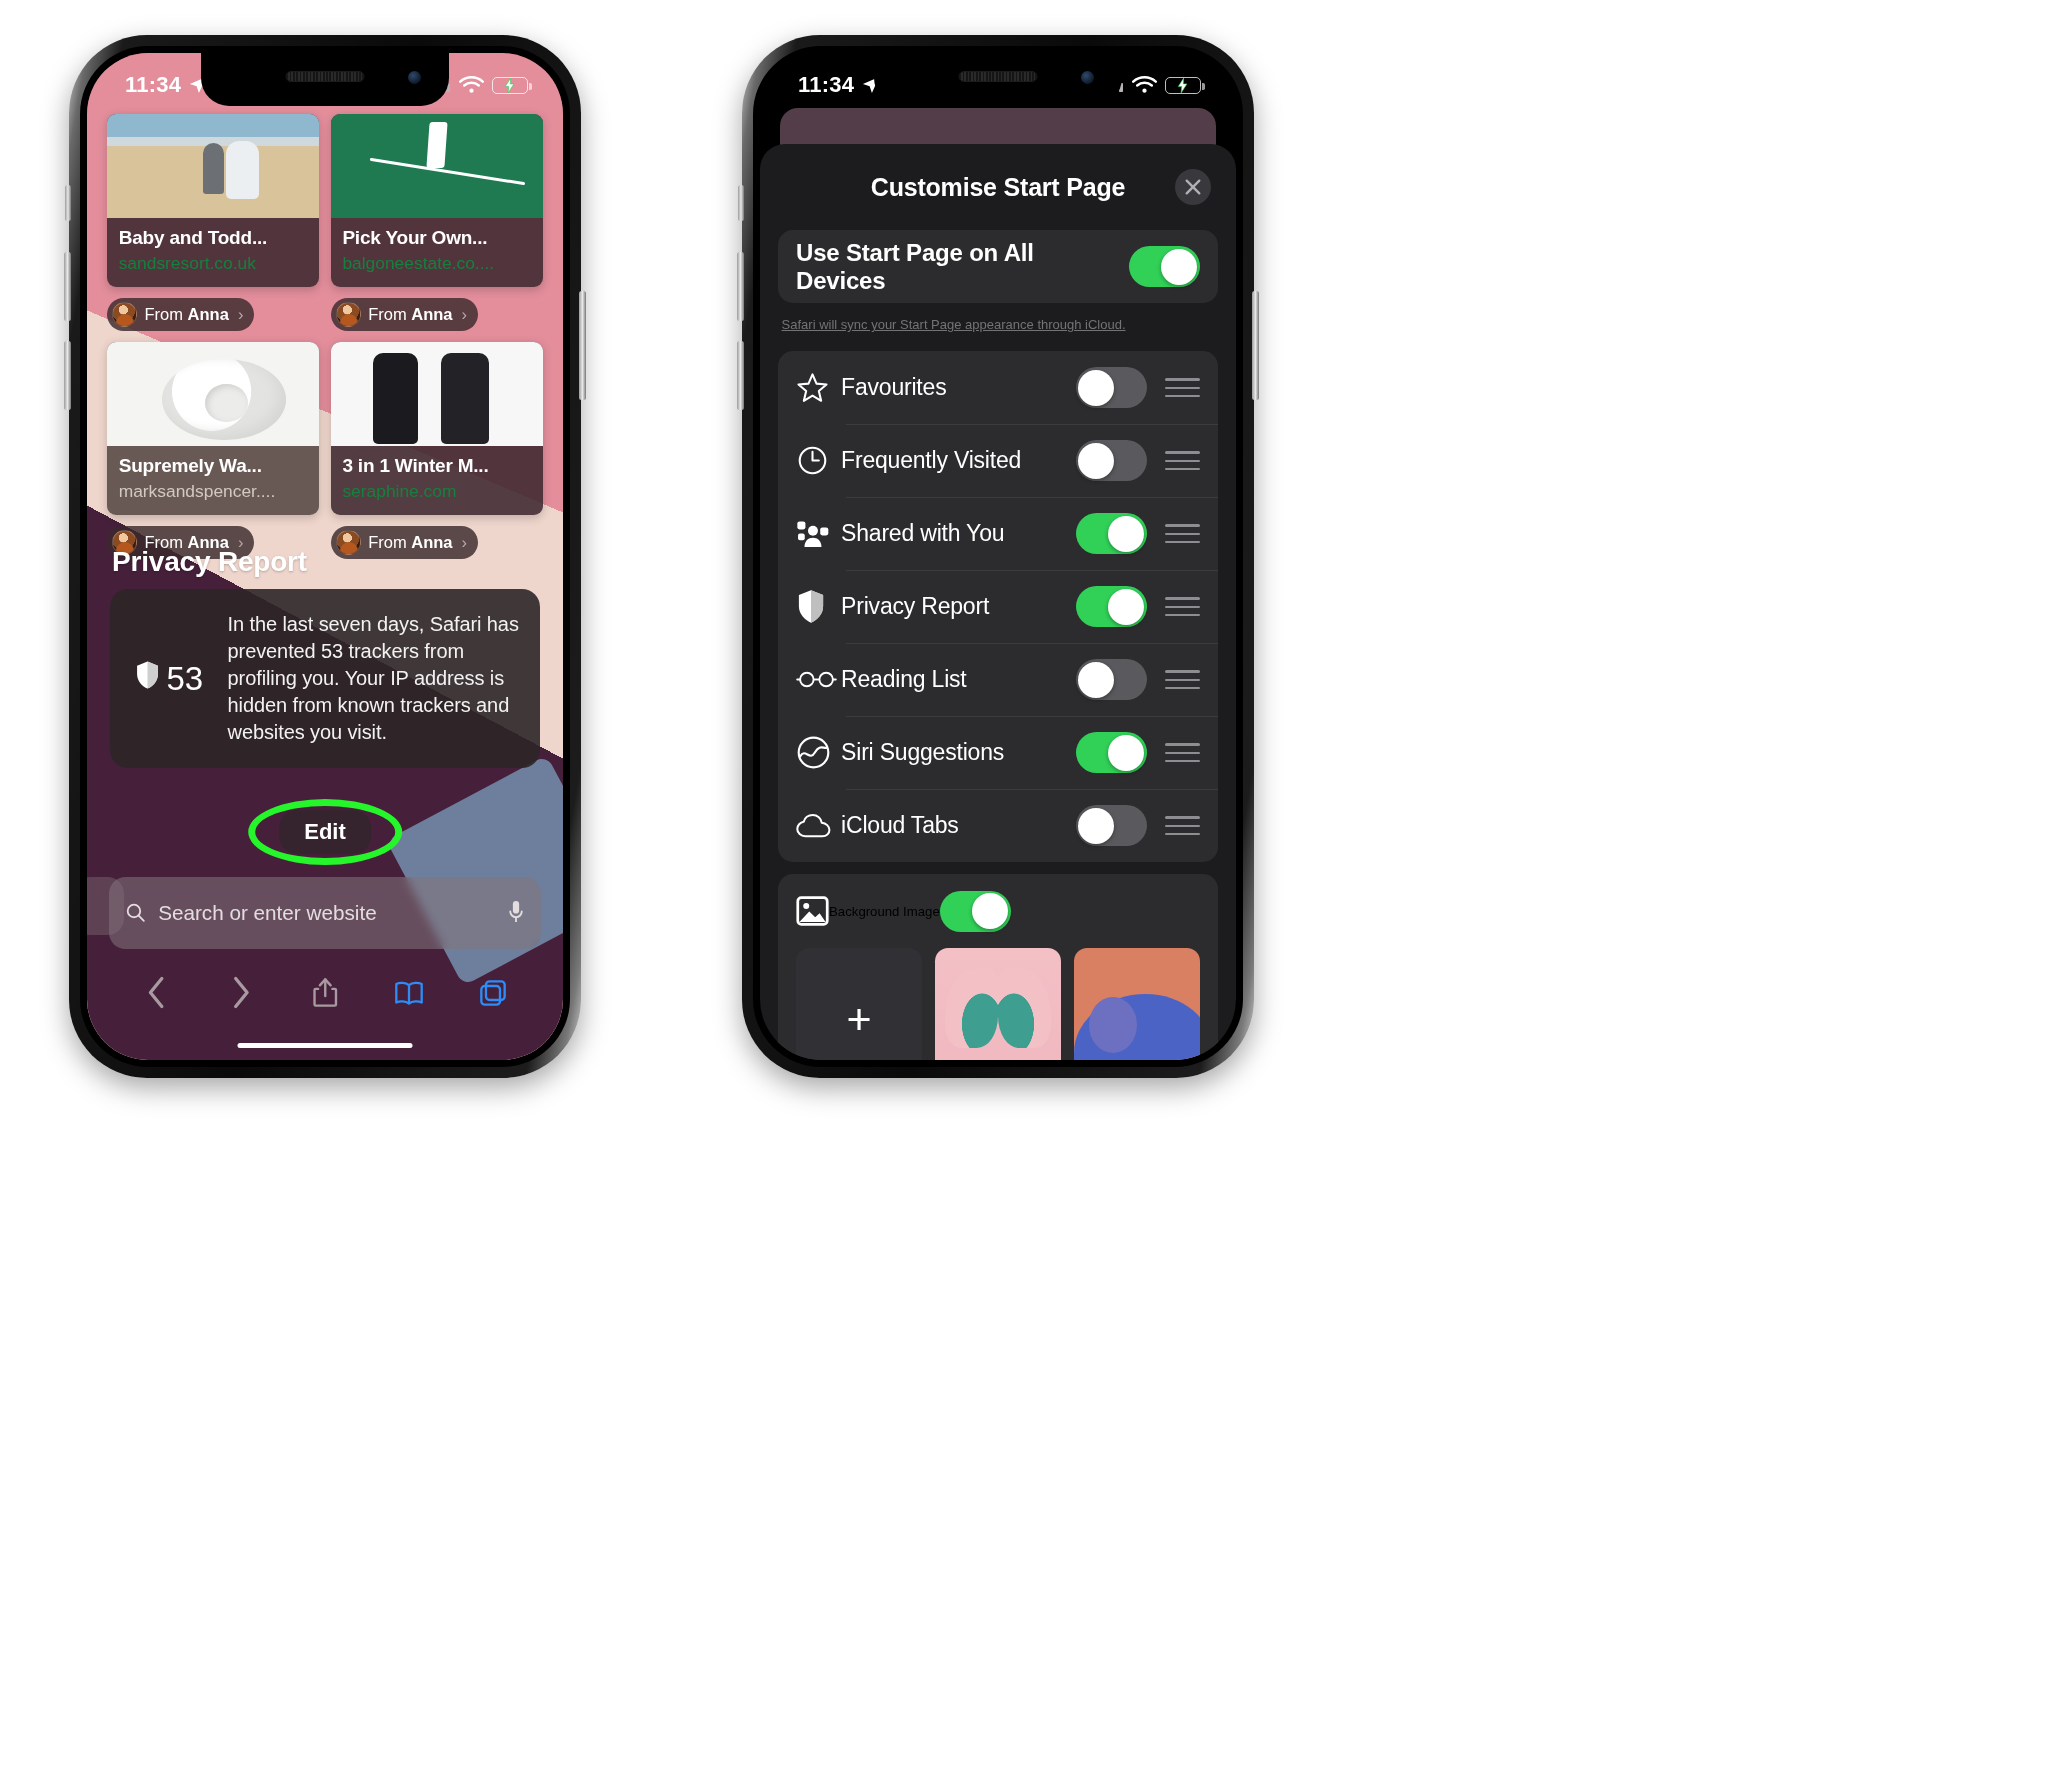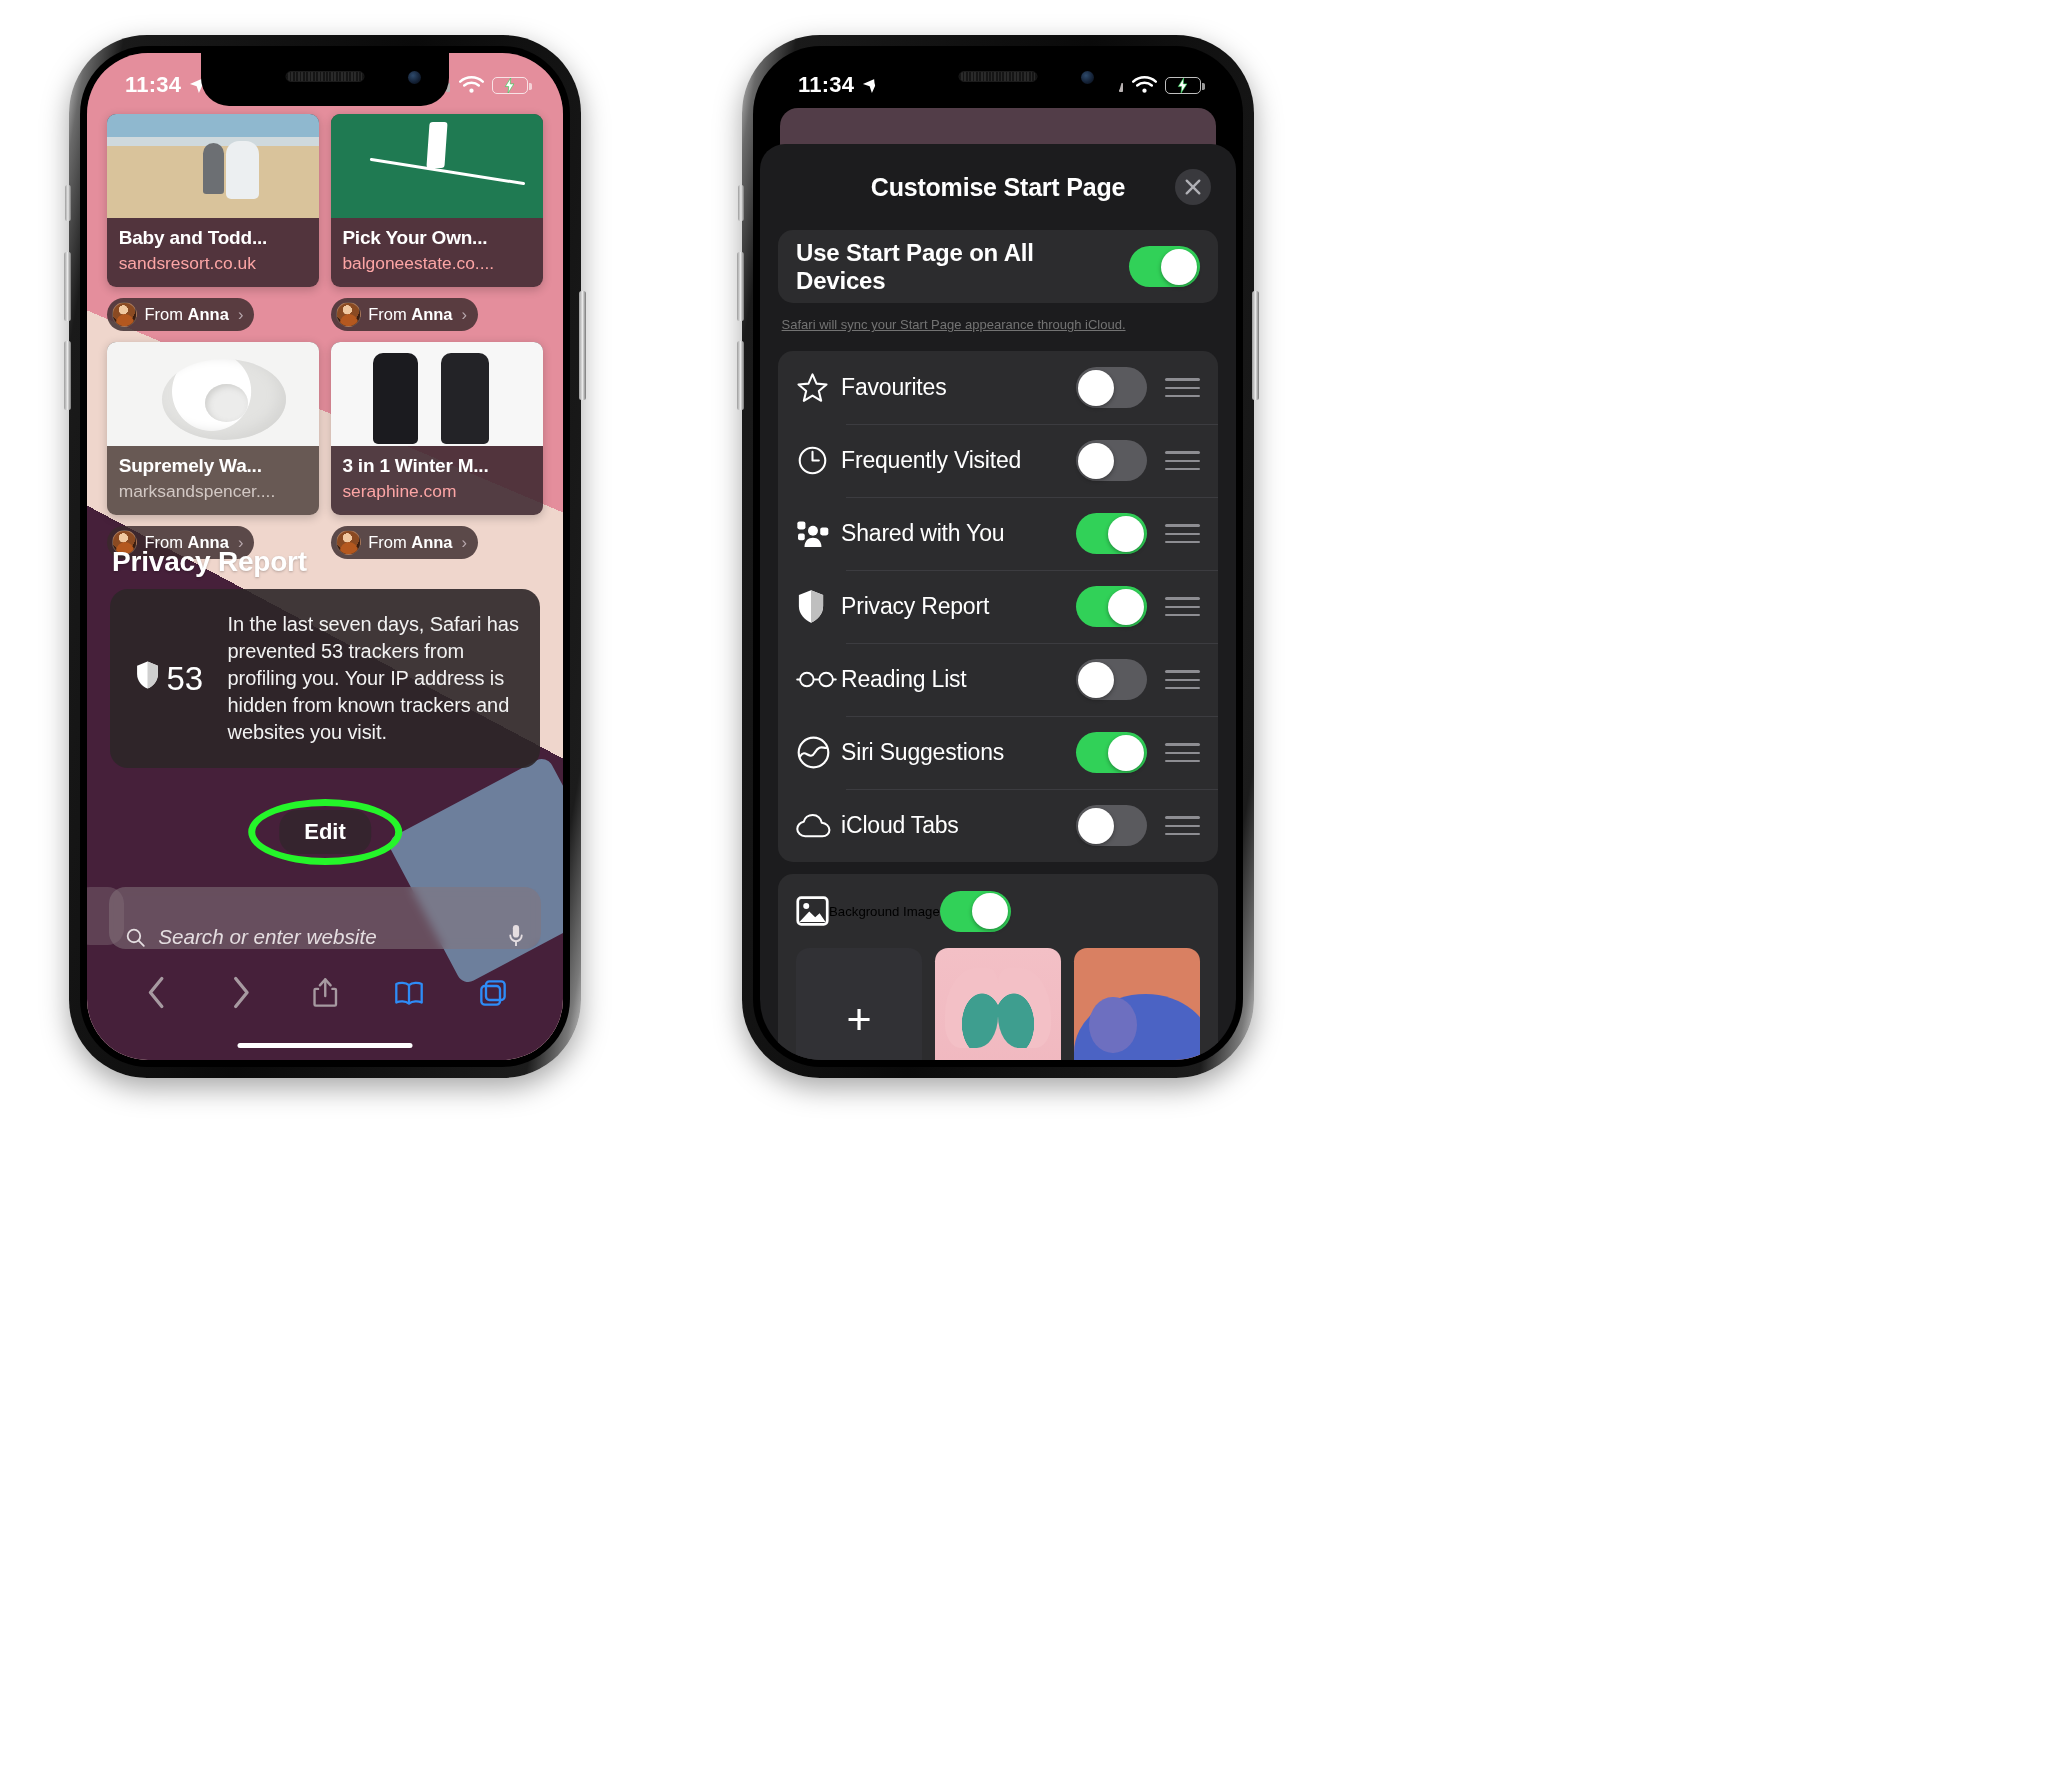--- a/index.html
+++ b/index.html
@@ -108,21 +108,21 @@
     background:rgba(62,40,48,.88);
     box-shadow:0 2.5px 10px rgba(0,0,0,.2);
   }
   .card .thumb { width:100%; height:104px; position:relative; overflow:hidden; }
   .card .meta  { padding:9px 11.6px 12.4px 11.6px; }
   .card .title {
     color:#fff; font-size:19px; font-weight:700; white-space:nowrap;
     overflow:hidden; text-overflow:clip; letter-spacing:-0.2px;
   }
   .card .url {
-    color:#fca5a5; font-size:17.4px; margin-top:4.1px; white-space:nowrap; overflow:hidden;
+    color:#15803d; font-size:17.4px; margin-top:4.1px; white-space:nowrap; overflow:hidden;
   }
   .card.light { background:rgba(92,78,74,.92); }
   .card.light .url { color:#d2c8c4; }
 
   .fromchip {
     margin-top:11px; align-self:flex-start;
     display:inline-flex; align-items:center; gap:7.4px;
     background:rgba(58,42,44,.82); border-radius:18px;
     padding:4.1px 10.7px 4.1px 5px;
   }
@@ -173,23 +173,23 @@
   .edit-ring {
     position:absolute; width:154px; height:66px; border-radius:50%;
     border:7.4px solid #25f52a; left:50%; top:50%; transform:translate(-50%,-50%);
   }
   .edit-btn {
     background:rgba(50,38,44,.82); color:#fff; font-size:22px; font-weight:700;
     border:none; border-radius:18px; padding:9px 25px; cursor:pointer;
   }
 
   .urlbar {
-    position:absolute; left:21.5px; right:21.5px; bottom:111px; height:62px; z-index:14;
+    position:absolute; left:21.5px; right:21.5px; bottom:111px; height:72px; z-index:14;
     background:rgba(132,116,124,.55); border-radius:16.5px;
-    display:flex; align-items:flex-end; padding:0 16.5px; backdrop-filter:blur(5px);font-style:italic;
+    display:flex; align-items:center; padding:0 16.5px; backdrop-filter:blur(5px);
   }
   .urlbar .mag { width:21.5px;height:21.5px; margin-right:11.6px; }
   .urlbar .ph  { color:#e4dde0; font-size:20.7px; flex:1; }
   .urlbar .mic { width:18px; height:25px; }
   .urlbar-peek{ position:absolute; left:-35px; top:0; width:50px; height:58px;
                 background:rgba(132,116,124,.4); border-radius:16.5px; }
 
   .toolbar {
     position:absolute; left:0; right:0; bottom:38px; height:58px; z-index:14;
     display:flex; align-items:center; justify-content:space-around; padding:0 28px;

